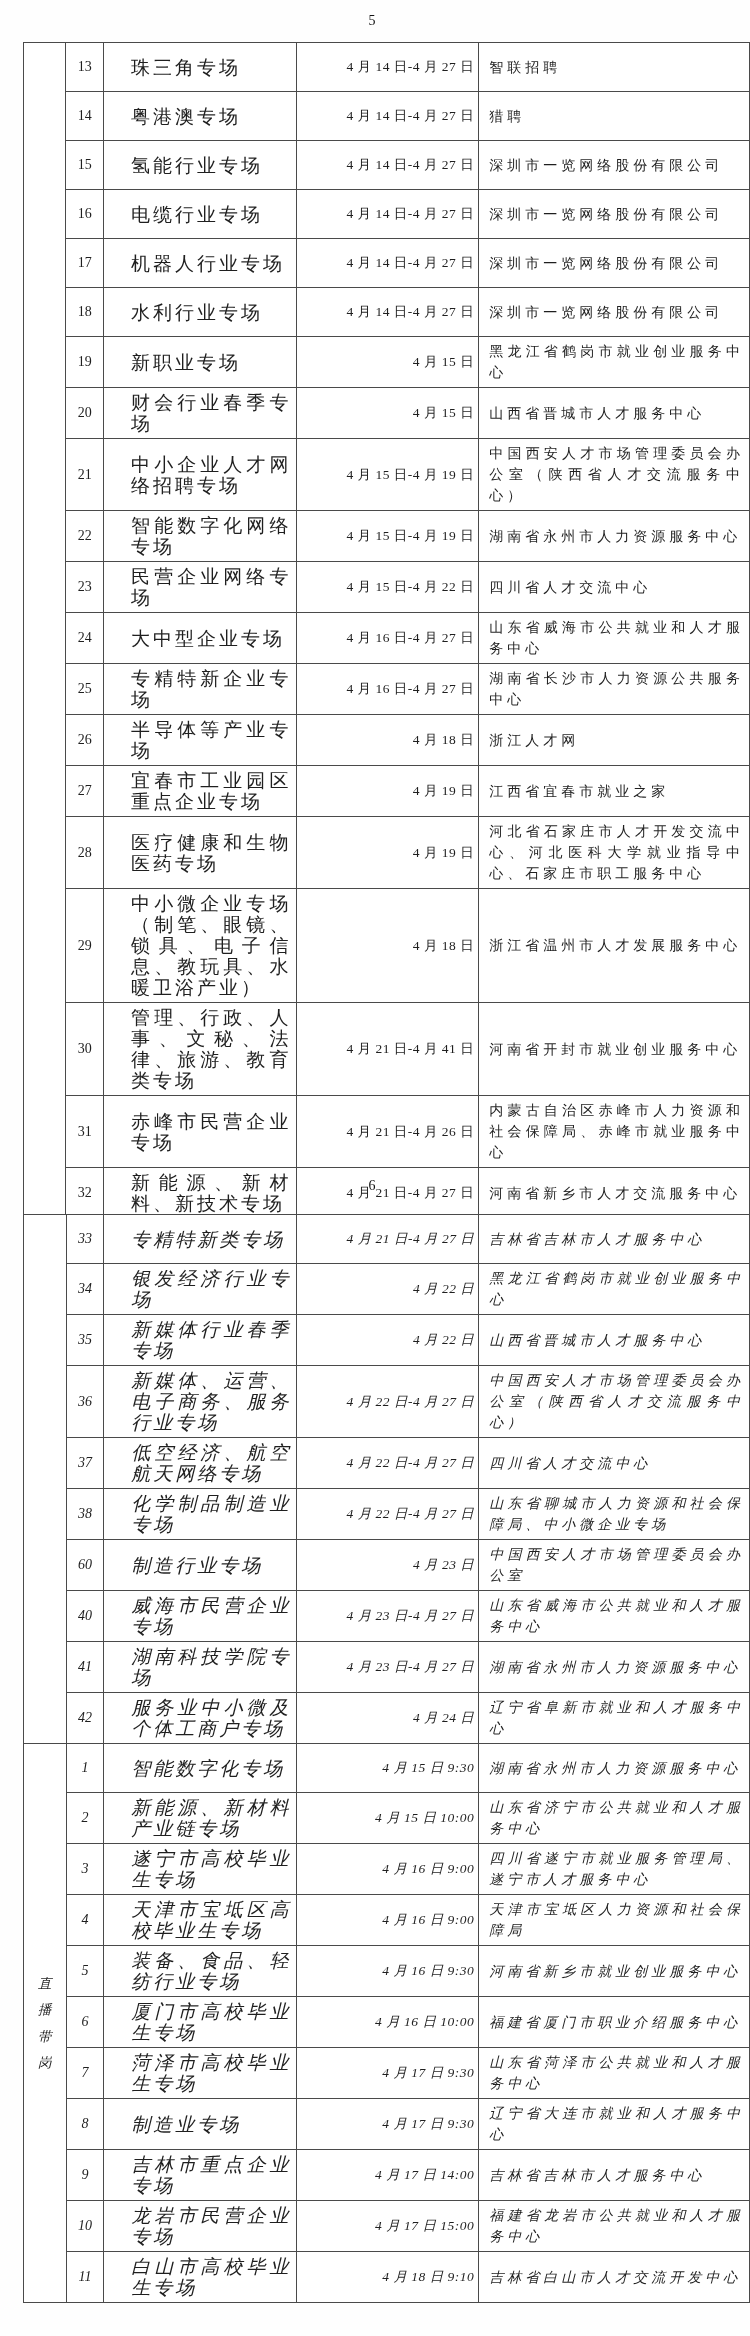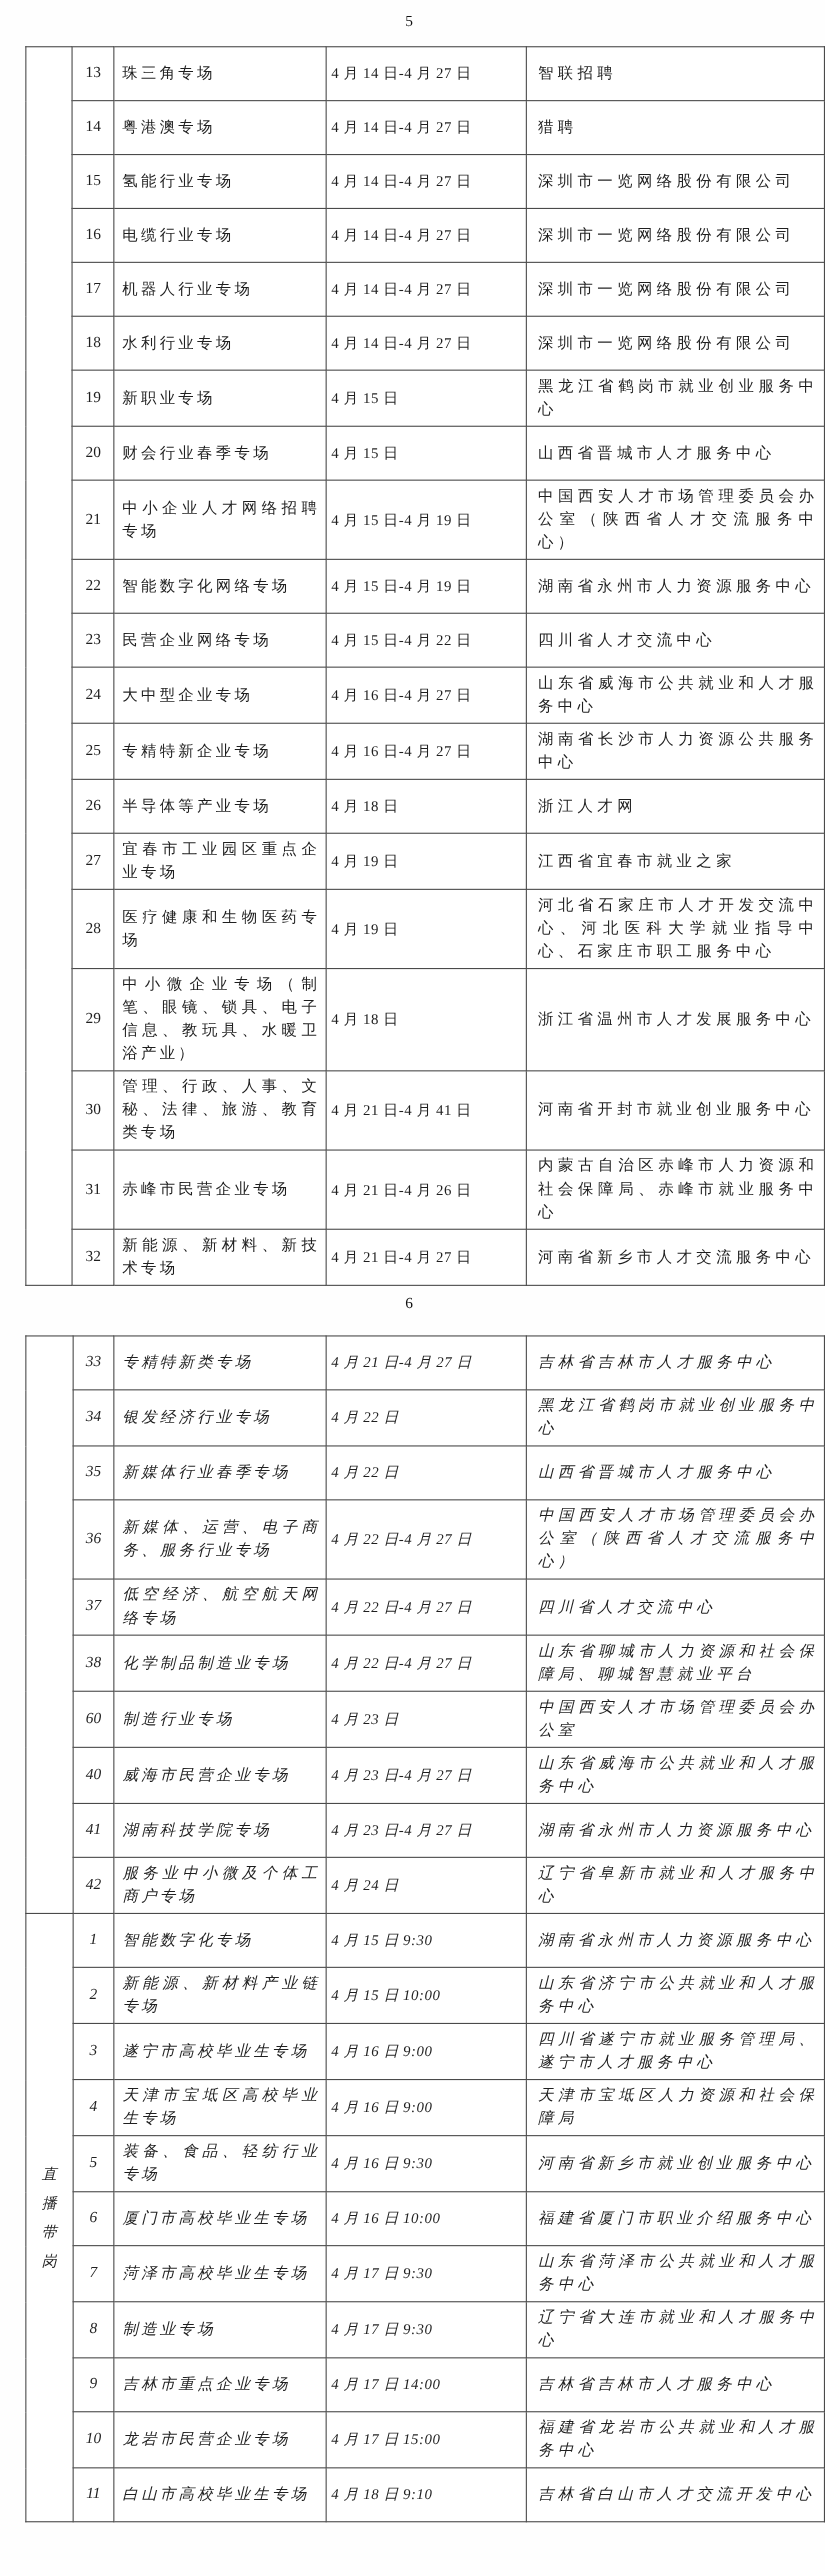--- a/index.html
+++ b/index.html
@@ -10,23 +10,23 @@
   #pn6{top:1178px;}
   table.sched{position:absolute;left:7px;border-collapse:collapse;table-layout:fixed;background:#fff;margin-left:16px;}
   #t5{top:42px;}
   #t6{top:1214px;font-style:italic;}
   table.sched td{border:1px solid #4a4a4a;vertical-align:middle;overflow:hidden;}
   table.sched tr{height:49px;}
   .cell-label{text-align:center;vertical-align:middle;}
   .v-label{display:flex;flex-direction:column;align-items:center;gap:13px;
            font-size:13.5px;letter-spacing:0;line-height:1;}
   .cell-no{text-align:center;font-size:14px;}
-  .cell-name{font-size:14px;text-align:justify;letter-spacing:3px;line-height:21px;
-             padding:4px 5px 4px 7px;word-break:break-all;}
-  .cell-date{text-align:left;font-size:13.5px;letter-spacing:0.5px;padding:2px 4px;}
+  .cell-name{font-size:19px;text-align:justify;letter-spacing:3px;line-height:21px;
+             padding:4px 5px 4px 27px;word-break:break-all;}
+  .cell-date{text-align:right;font-size:13.5px;letter-spacing:0.5px;padding:2px 4px;}
   .cell-org{font-size:14px;text-align:justify;letter-spacing:4px;line-height:21px;
             padding:4px 5px 4px 10px;word-break:break-all;}
 </style>
 </head>
 <body>
 
 <div class="canvas">
   <div class="page-number" id="pn5">5</div>
 
   <table class="sched" id="t5">
@@ -201,21 +201,21 @@
         <tr>
           <td class="cell-no">37</td>
           <td class="cell-name">低空经济、航空航天网络专场</td>
           <td class="cell-date">4 月 22 日-4 月 27 日</td>
           <td class="cell-org">四川省人才交流中心</td>
         </tr>
         <tr>
           <td class="cell-no">38</td>
           <td class="cell-name">化学制品制造业专场</td>
           <td class="cell-date">4 月 22 日-4 月 27 日</td>
-          <td class="cell-org">山东省聊城市人力资源和社会保障局、聊城智慧就业平台</td>
+          <td class="cell-org">山东省聊城市人力资源和社会保障局、中小微企业专场</td>
         </tr>
         <tr>
           <td class="cell-no">60</td>
           <td class="cell-name">制造行业专场</td>
           <td class="cell-date">4 月 23 日</td>
           <td class="cell-org">中国西安人才市场管理委员会办公室</td>
         </tr>
         <tr>
           <td class="cell-no">40</td>
           <td class="cell-name">威海市民营企业专场</td>

